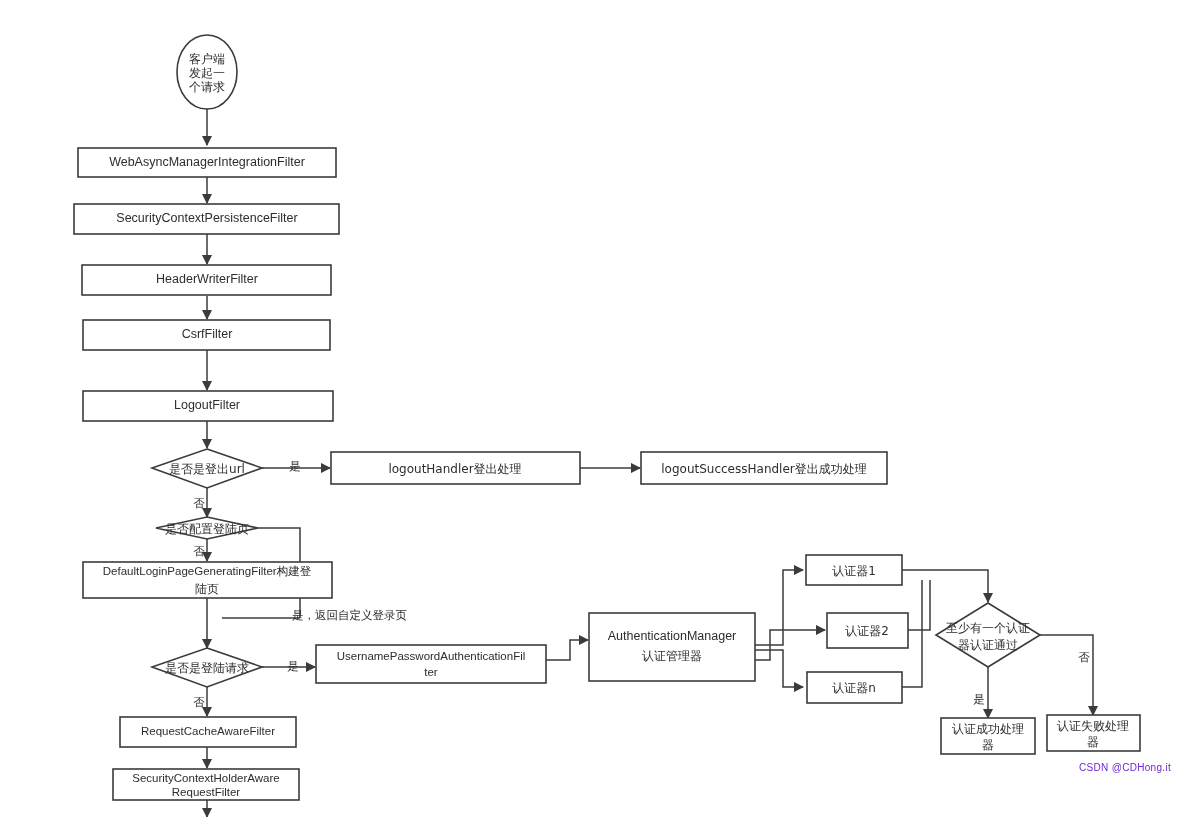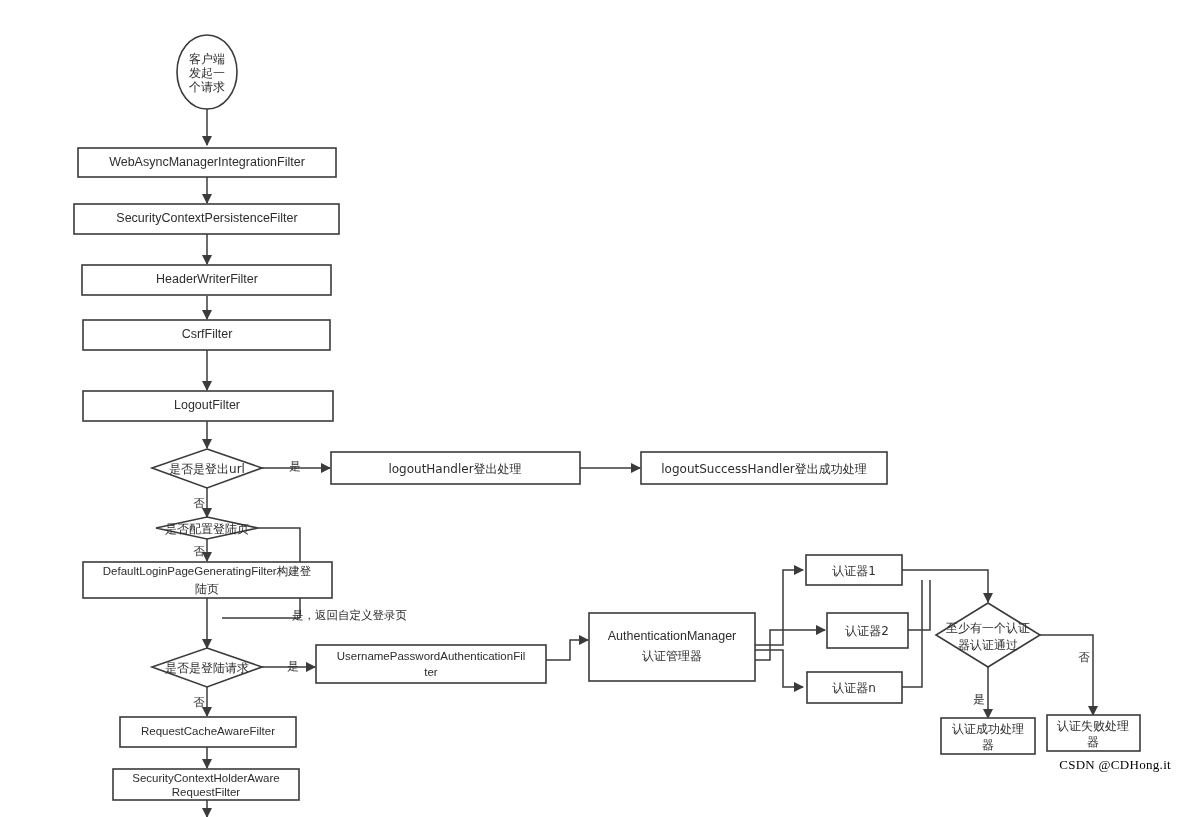--- a/index.html
+++ b/index.html
@@ -56,23 +56,23 @@
     font-family: "DejaVu Sans", "Liberation Sans", sans-serif;
     fill: #2d2d2d;
     font-size: 11.5px;
     text-anchor: middle;
     dominant-baseline: middle;
   }
   .watermark-text {
     position: absolute;
     right: 22px;
     bottom: 18px;
-    font-family: Liberation Serif, serif;
-    font-size: 13px;
-    color: #000000;
+    font-family: Liberation Sans, sans-serif;
+    font-size: 10px;
+    color: #6d28d9;
     letter-spacing: 0.3px;
     user-select: none;
   }
 </style>
 </head>
 <body>
 
 <div id="flow-root">
   <svg class="flow-canvas" viewBox="0 0 1193 817" xmlns="http://www.w3.org/2000/svg">
     <defs>

